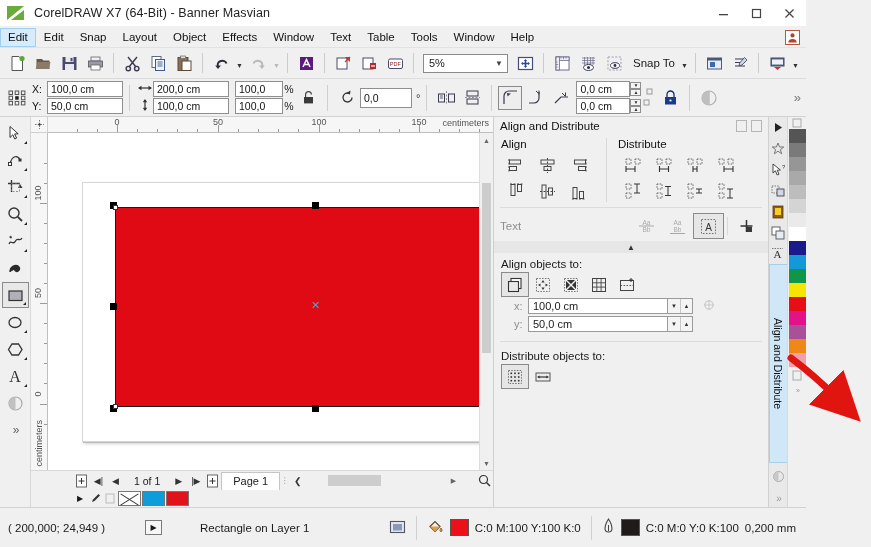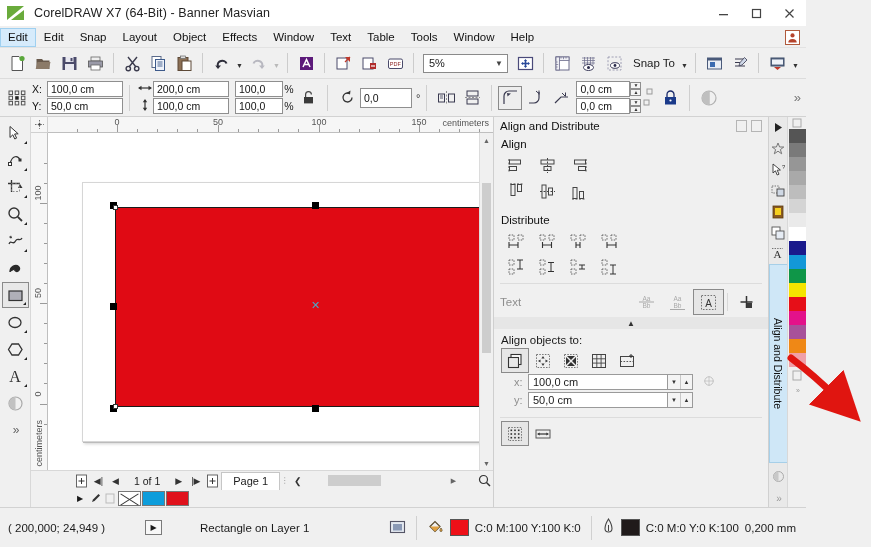--- a/index.html
+++ b/index.html
@@ -118,21 +118,21 @@
   .cs-none:before { transform:rotate(32deg); }
   .cs-none:after { transform:rotate(-32deg); }
 
   
   .docker { width:275px; background:#f0f0f0; border-left:1px solid #cfcfcf; display:flex; flex-direction:column; flex:0 0 auto; position:relative; }
   .docker-head { height:17px; display:flex; align-items:center; padding-left:6px; background:#f0f0f0; }
   .docker-title { font-size:11.5px; color:#111; }
   .docker-head .dh-btns { margin-left:auto; display:flex; gap:4px; padding-right:6px; }
   .dh-b { width:11px; height:12px; border:1px solid #b5b5b5; }
   .docker-body { flex:1 1 auto; background:#f0f0f0; position:relative; overflow:hidden; }
-  .sec-row { display:flex;flex-direction:column; }
+  .sec-row { display:flex; }
   .sec { padding:4px 0 0 7px; }
   .sec-title { font-size:11.5px; color:#111; margin-bottom:2px; }
   .btn-row { display:flex; }
   .ibtn { width:31px; height:26px; display:flex; align-items:center; justify-content:center; }
   .ibtn.sel { border:1px solid #8a8a8a; background:#e6e6e6; }
   .vsep { width:1px; background:#d8d8d8; margin:4px 4px 2px 4px; }
   .hsep { height:1px; background:#dcdcdc; margin:3px 6px; }
   .textrow { display:flex; align-items:center; padding:2px 6px; }
   .textrow .lbl { font-size:11.5px; color:#8e8e8e; }
   .textrow .sp { margin-left:auto; display:flex; align-items:center; }
@@ -991,20 +991,21 @@
           <span class="cl">y:</span>
           <span class="coordfld">50,0 cm</span>
           <span class="cspin">
               <i>▼</i>
               <i>▲</i>
             </span>
         </div>
 
         <div class="hsep" style="margin-top:8px"></div>
 
+        <div class="grp-title">Distribute objects to:</div>
         <div class="btn-row" style="padding-left:7px">
           <div class="ibtn sel" style="width:28px;height:25px">
             <svg width="18" height="18" viewBox="0 0 18 18">
                 <rect x="2.5" y="2.5" width="13" height="13" fill="none" stroke="#666" stroke-width=".9" stroke-dasharray="1.5 1.3"></rect>
                 <g fill="#333">
                   <rect x="4.5" y="4.5" width="1.6" height="1.6"></rect>
                   <rect x="8.2" y="4.5" width="1.6" height="1.6"></rect>
                   <rect x="11.9" y="4.5" width="1.6" height="1.6"></rect>
                   <rect x="4.5" y="8.2" width="1.6" height="1.6"></rect>
                   <rect x="8.2" y="8.2" width="1.6" height="1.6"></rect>

